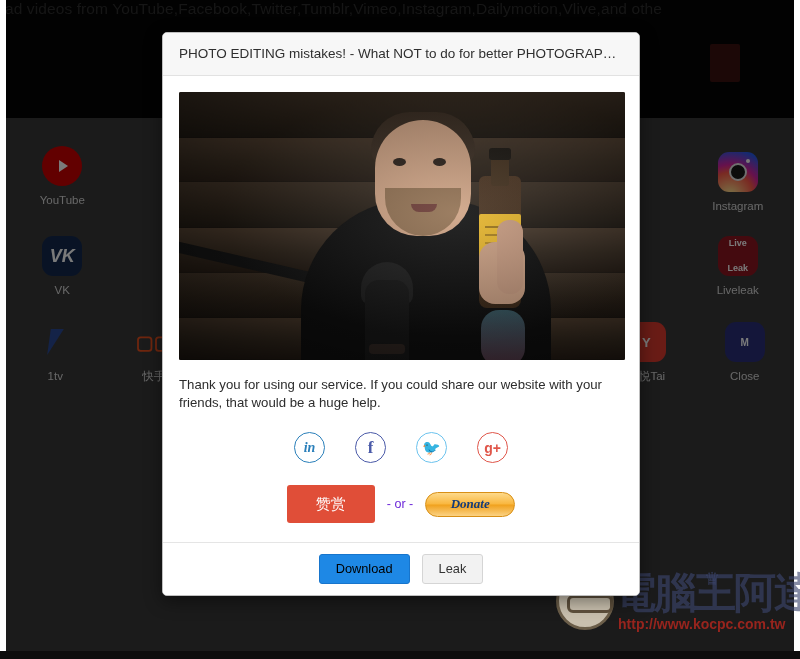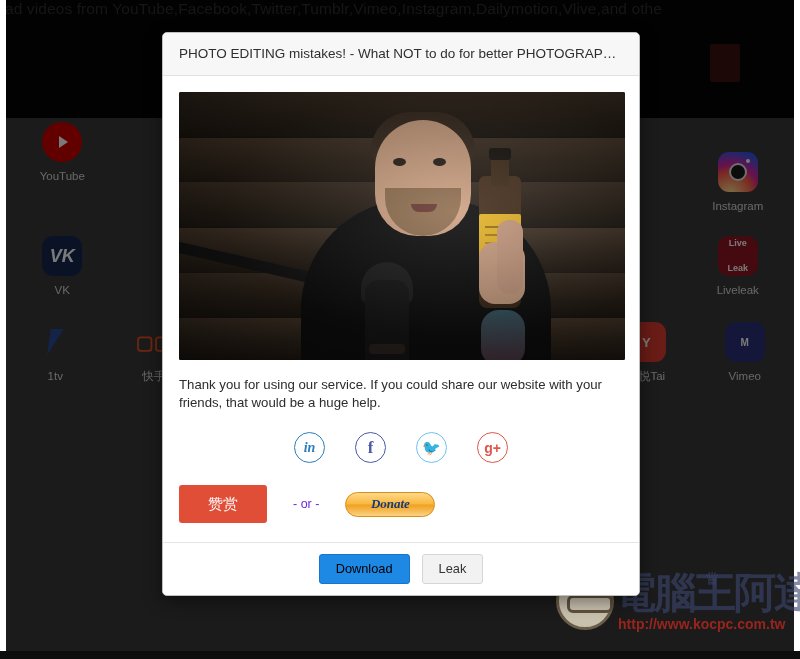--- a/index.html
+++ b/index.html
@@ -318,22 +318,22 @@
     background: #fff;
     cursor: pointer;
   }
   .s-in { color: #2a7fba; font-family: "Liberation Serif", serif; font-style: italic; font-size: 14px; }
   .s-fb { color: #4a5aa8; font-family: "Liberation Serif", serif; font-size: 17px; }
   .s-tw { color: #6cc3ee; font-size: 15px; }
   .s-gp { color: #e0564a; font-size: 14px; }
 
   
   #donate-row {
-    display: flex; align-items: center; justify-content: flex-start;
-    gap: 26px;
+    display: flex; align-items: center; justify-content: center;
+    gap: 12px;
     margin-top: 22px;
   }
   #zanshang-btn {
     width: 88px; height: 38px;
     background: #e04e38;
     border: none; border-radius: 3px;
     color: #ffffff;
     font-size: 15px;
     font-family: "DejaVu Sans", sans-serif;
     cursor: pointer;
@@ -387,21 +387,21 @@
   <div id="page-bg">
 
     <div id="page-header">
       <div id="banner-text">nload videos from YouTube,Facebook,Twitter,Tumblr,Vimeo,Instagram,Dailymotion,Vlive,and othe</div>
       <div id="header-cta"></div>
     </div>
 
     <div class="icon-grid">
 
       <div class="icon-row" style="height:112px;">
-        <div class="icon-cell" style="padding-top:4px;">
+        <div class="icon-cell" style="padding-top:4px;justify-content:center;">
           <div class="icon-badge ic-youtube">
             <div class="play"></div>
           </div>
           <div class="icon-label">YouTube</div>
         </div>
         <div class="icon-cell"></div>
         <div class="icon-cell"></div>
         <div class="icon-cell"></div>
         <div class="icon-cell"></div>
         <div class="icon-cell"></div>
@@ -465,21 +465,21 @@
         <div class="icon-cell">
           <div class="icon-badge ic-aipai"></div>
           <div class="icon-label">爱拍</div>
         </div>
         <div class="icon-cell">
           <div class="icon-badge ic-yinyue">Y</div>
           <div class="icon-label">音悦Tai</div>
         </div>
         <div class="icon-cell">
           <div class="icon-badge ic-megatv">M</div>
-          <div class="icon-label">Vimeo</div>
+          <div class="icon-label">Close</div>
         </div>
       </div>
 
     </div>
 
     <div id="veil"></div>
   </div>
 
   <div id="watermark">
     <div id="wm-face"></div>

